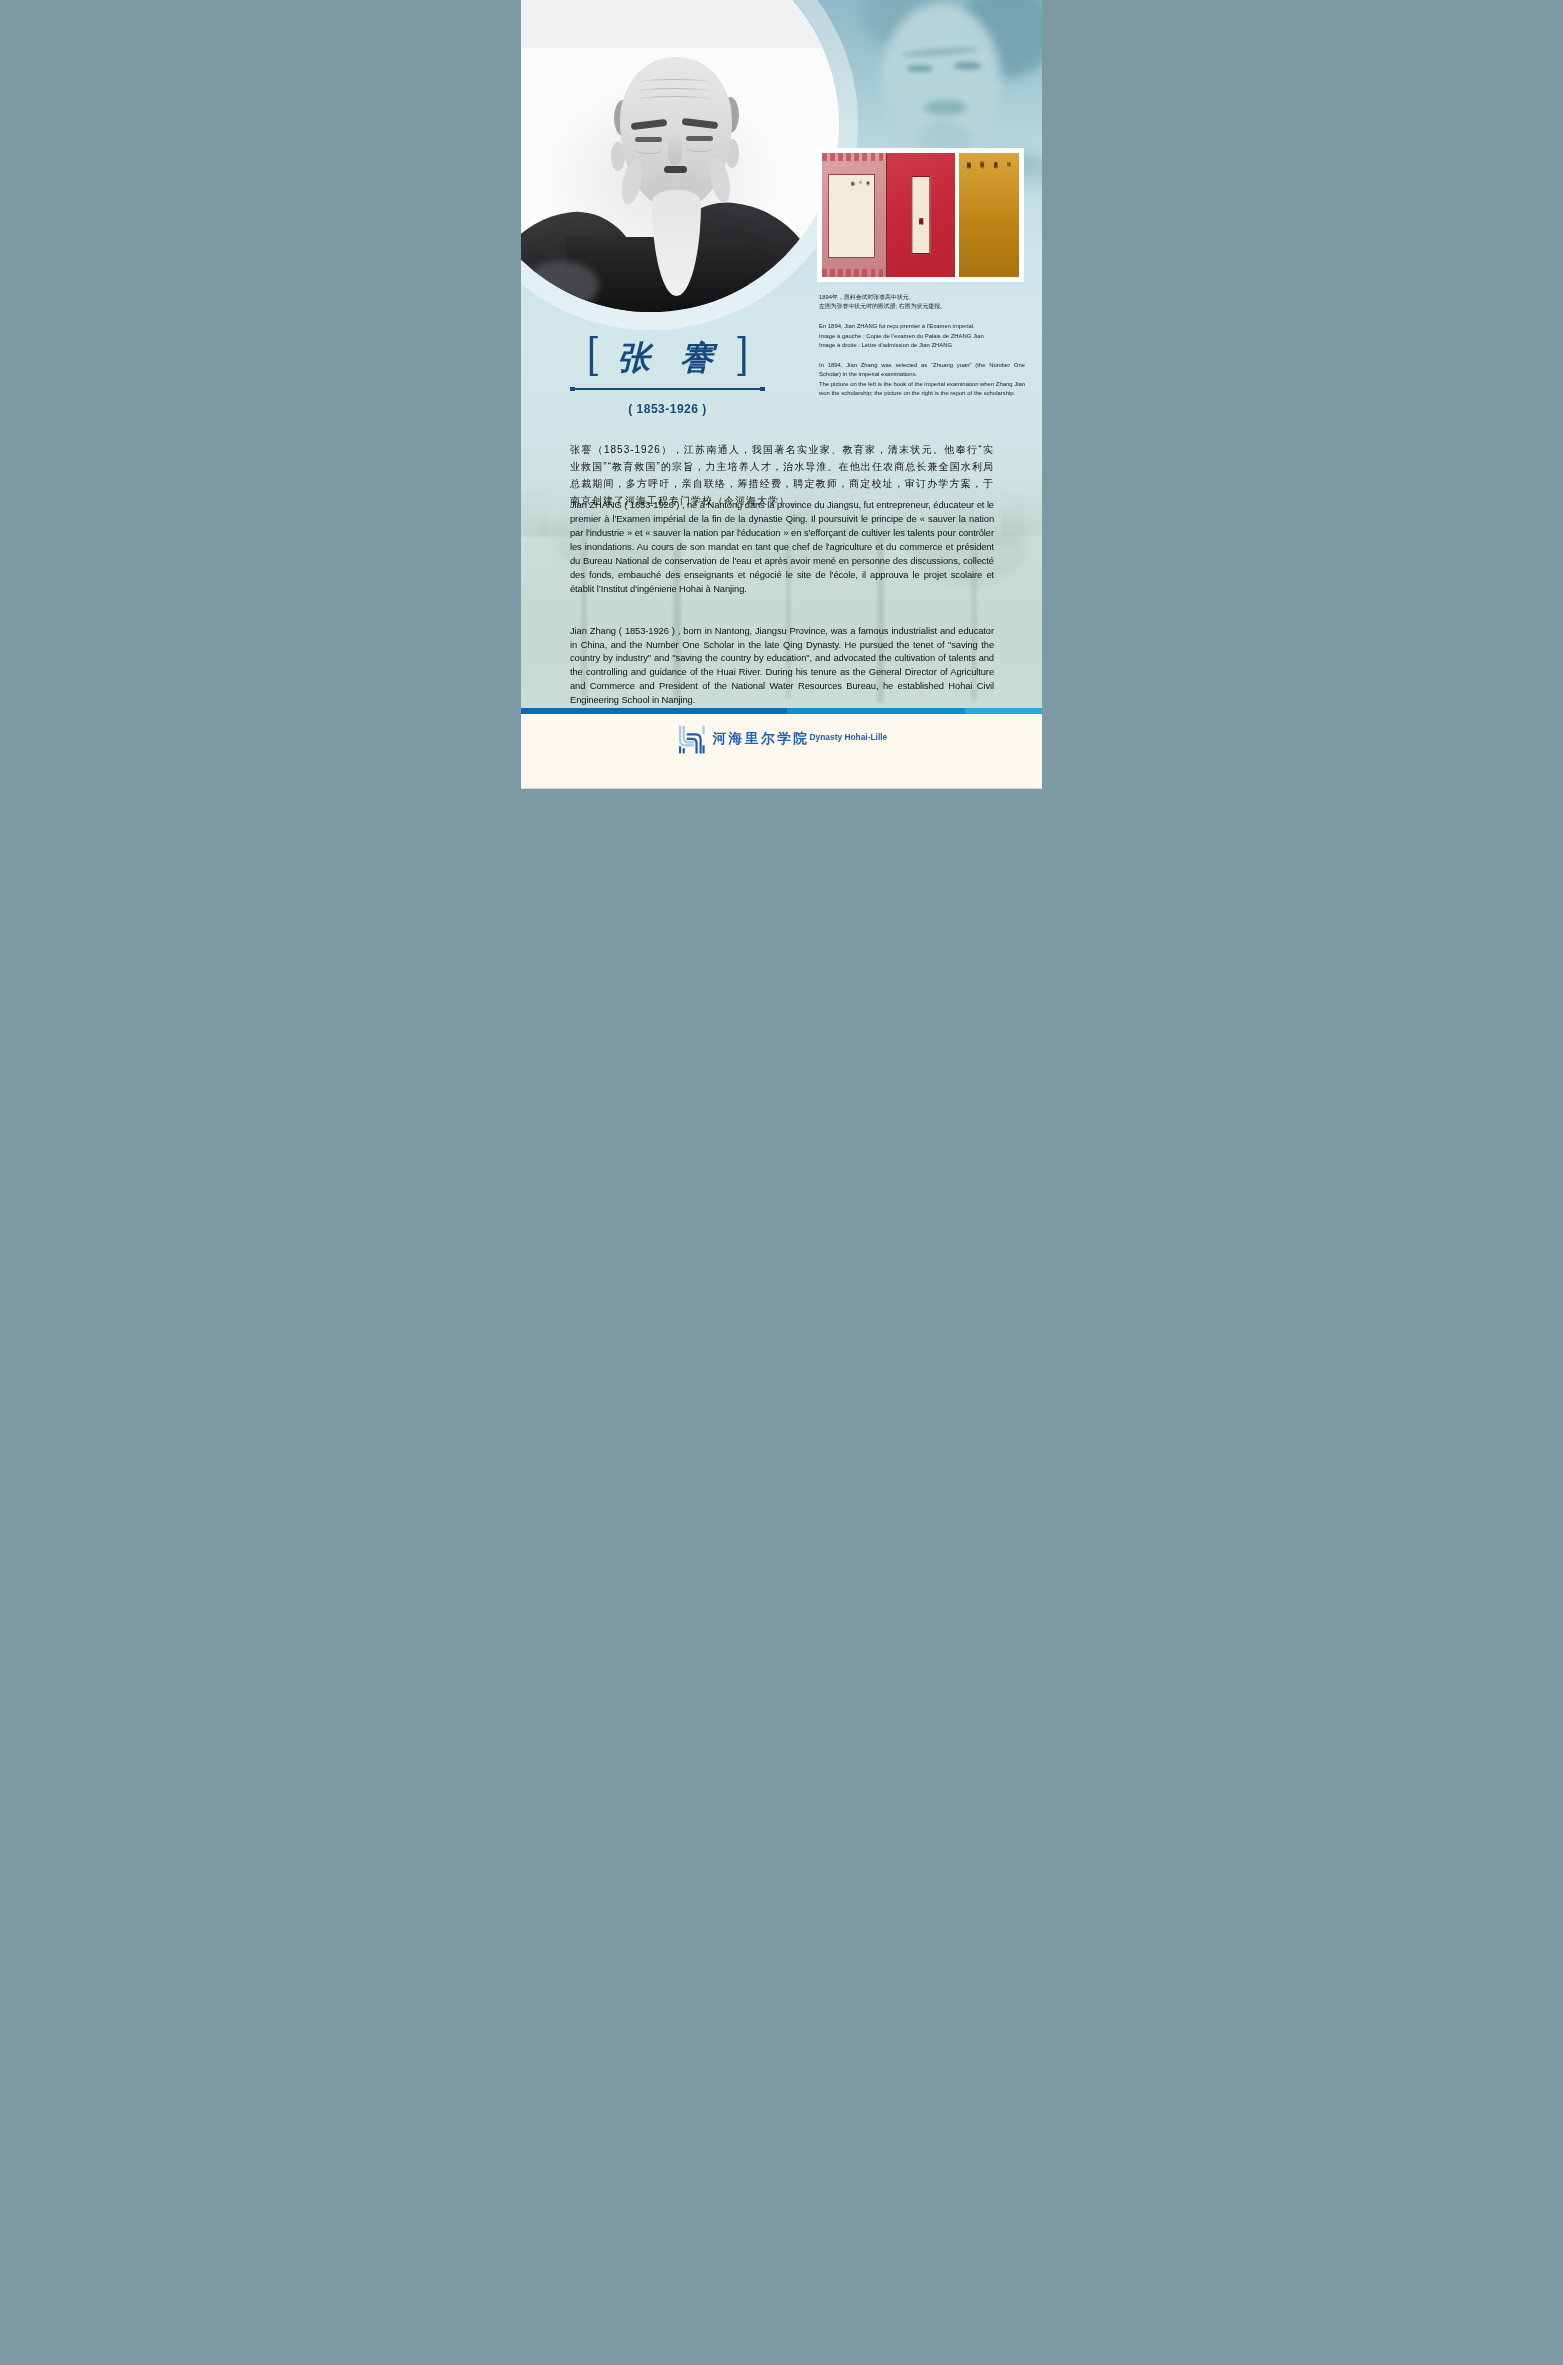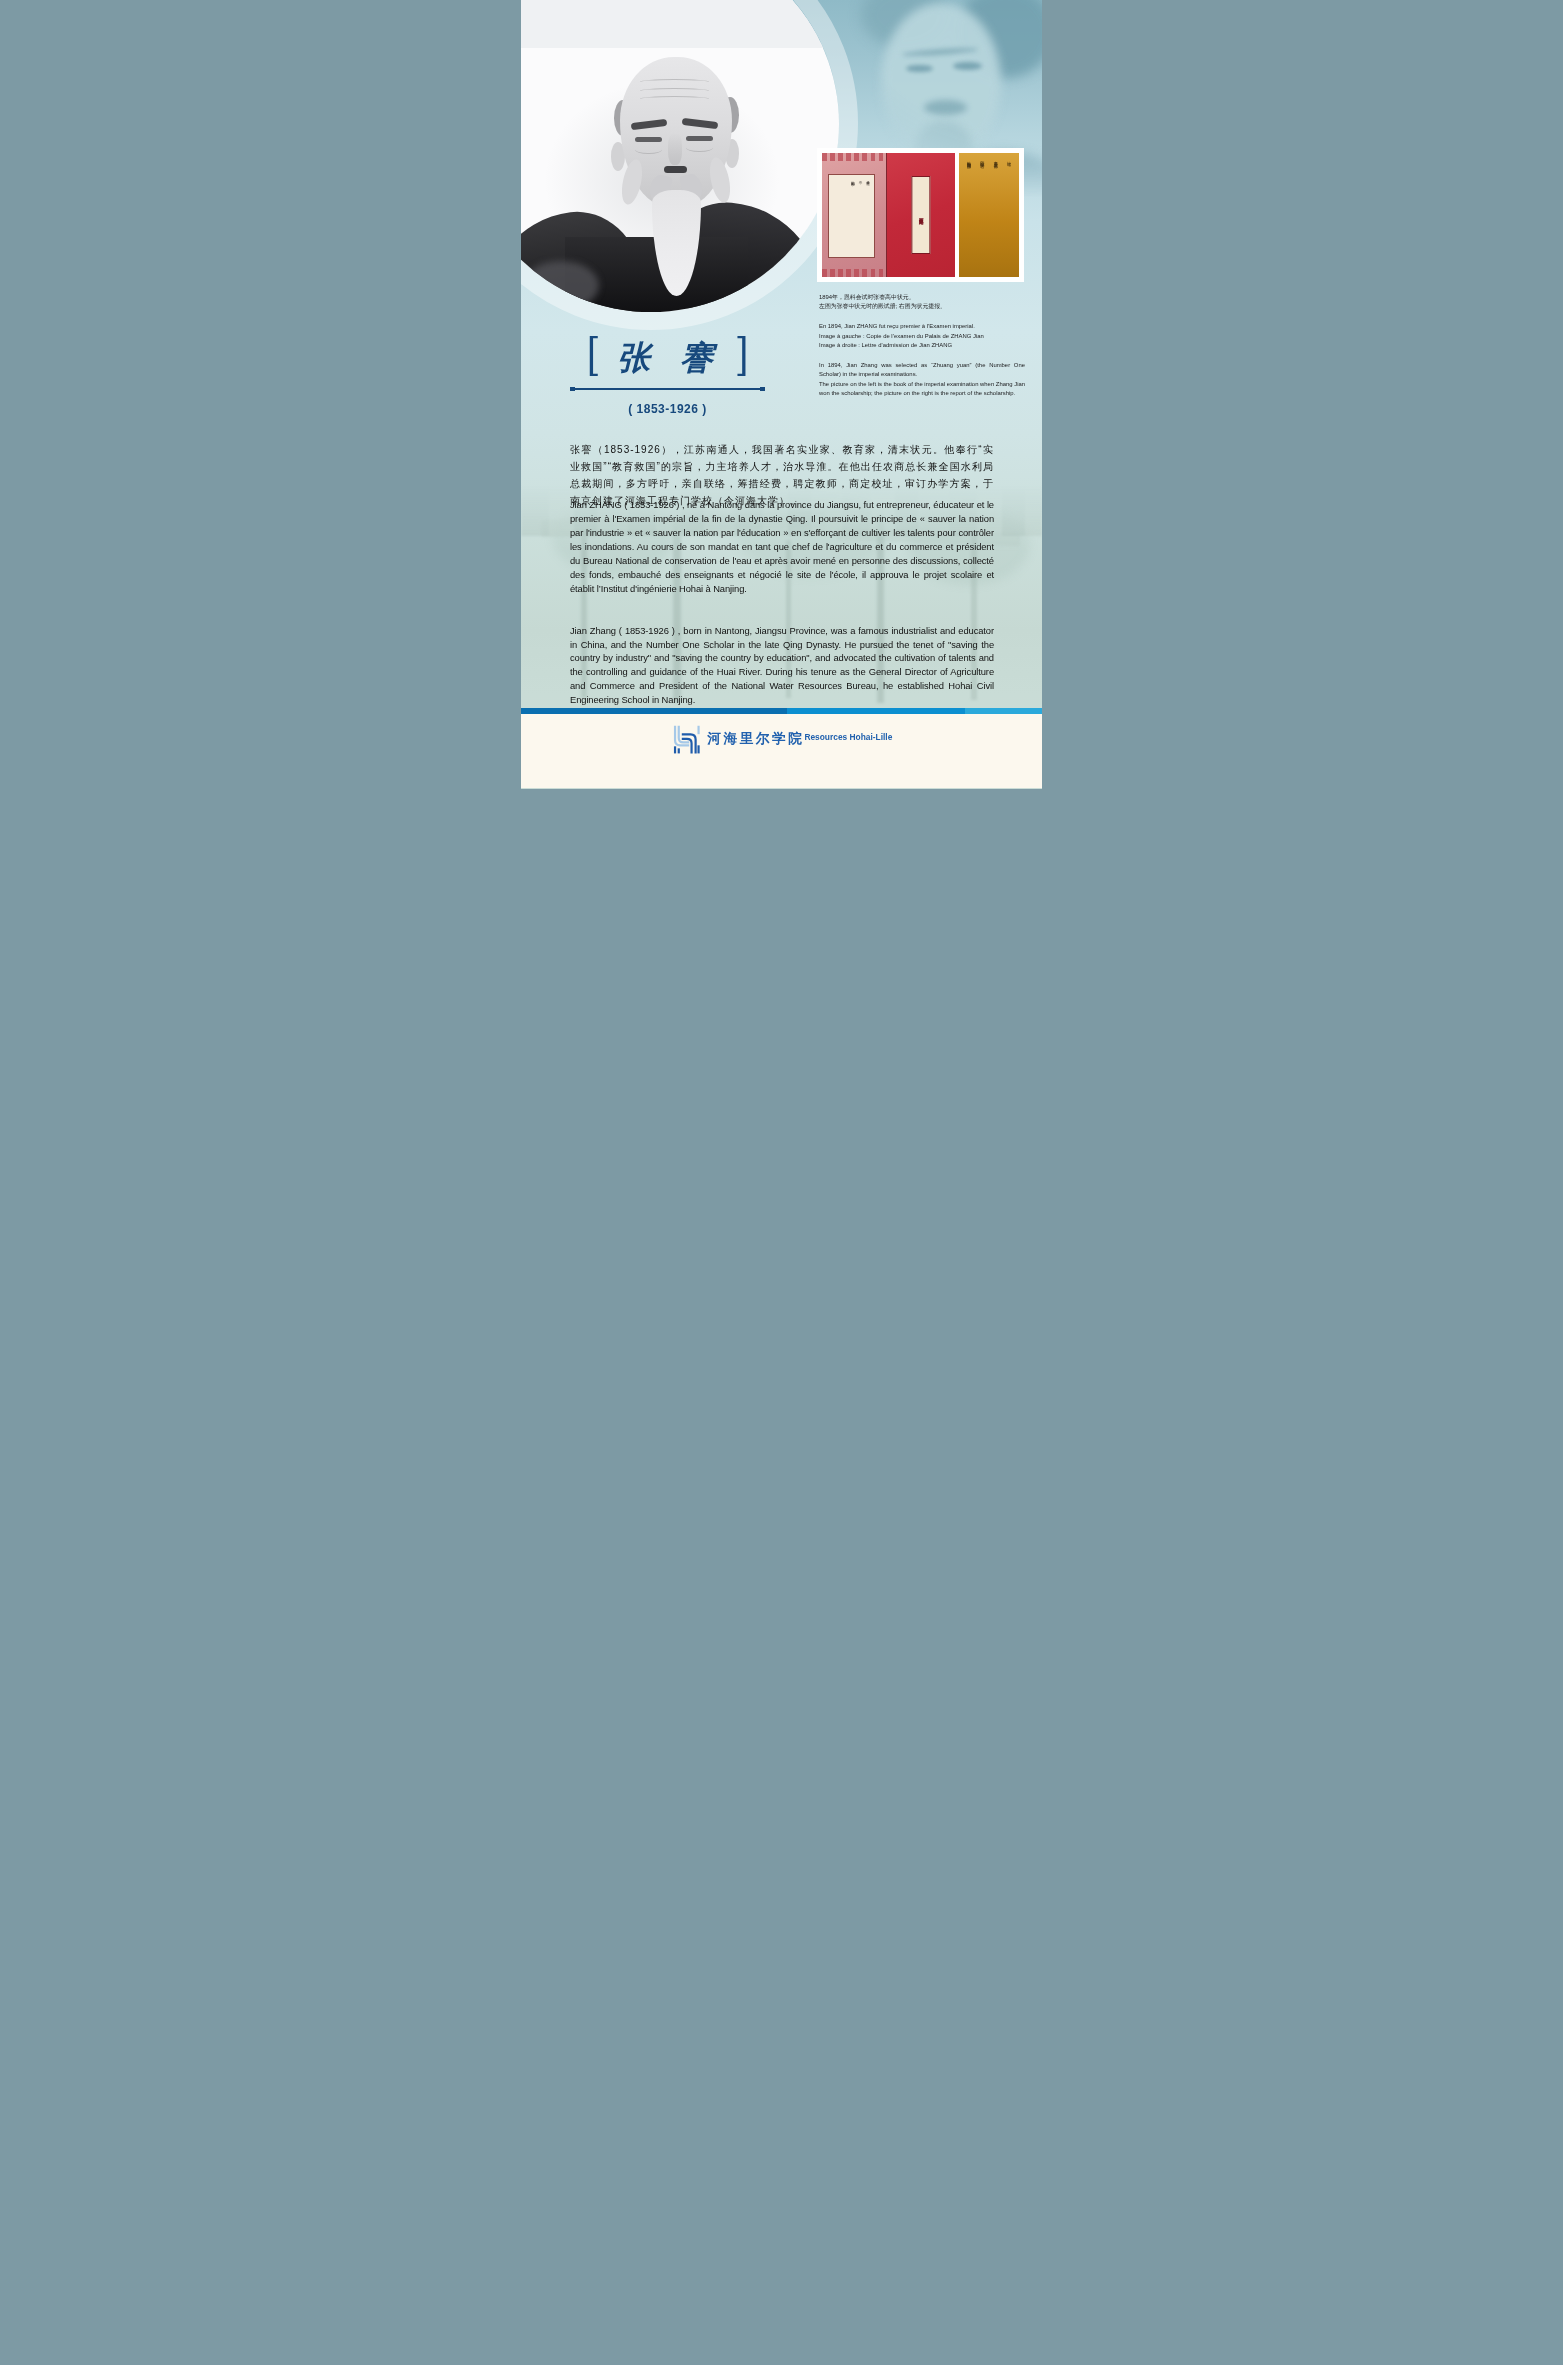--- a/index.html
+++ b/index.html
@@ -287,19 +287,19 @@
         <path d="M46 6 V78 Q46 104 72 104 H108" fill="none" stroke="#a6c9e8" stroke-width="13"></path>
         <rect x="157" y="6" width="13" height="50" fill="#a6c9e8"></rect>
         <path d="M64 57 H116 Q146 57 146 88 V170" fill="none" stroke="#1f5cab" stroke-width="13"></path>
         <path d="M64 84 H94 Q122 84 122 110 V170" fill="none" stroke="#1f5cab" stroke-width="13"></path>
         <rect x="17.5" y="128" width="13" height="42" fill="#1f5cab"></rect>
         <rect x="39.5" y="140" width="13" height="30" fill="#1f5cab"></rect>
         <rect x="157" y="122" width="13" height="48" fill="#1f5cab"></rect>
       </svg>
       <div class="logo-text">
         <div class="logo-cn">河海里尔学院</div>
-        <div class="logo-en">Resources Hohai-Lille</div>
+        <div class="logo-en">Dynasty Hohai-Lille</div>
       </div>
     </div>
   </div>
 
 </div>
 
 
 </body></html>

